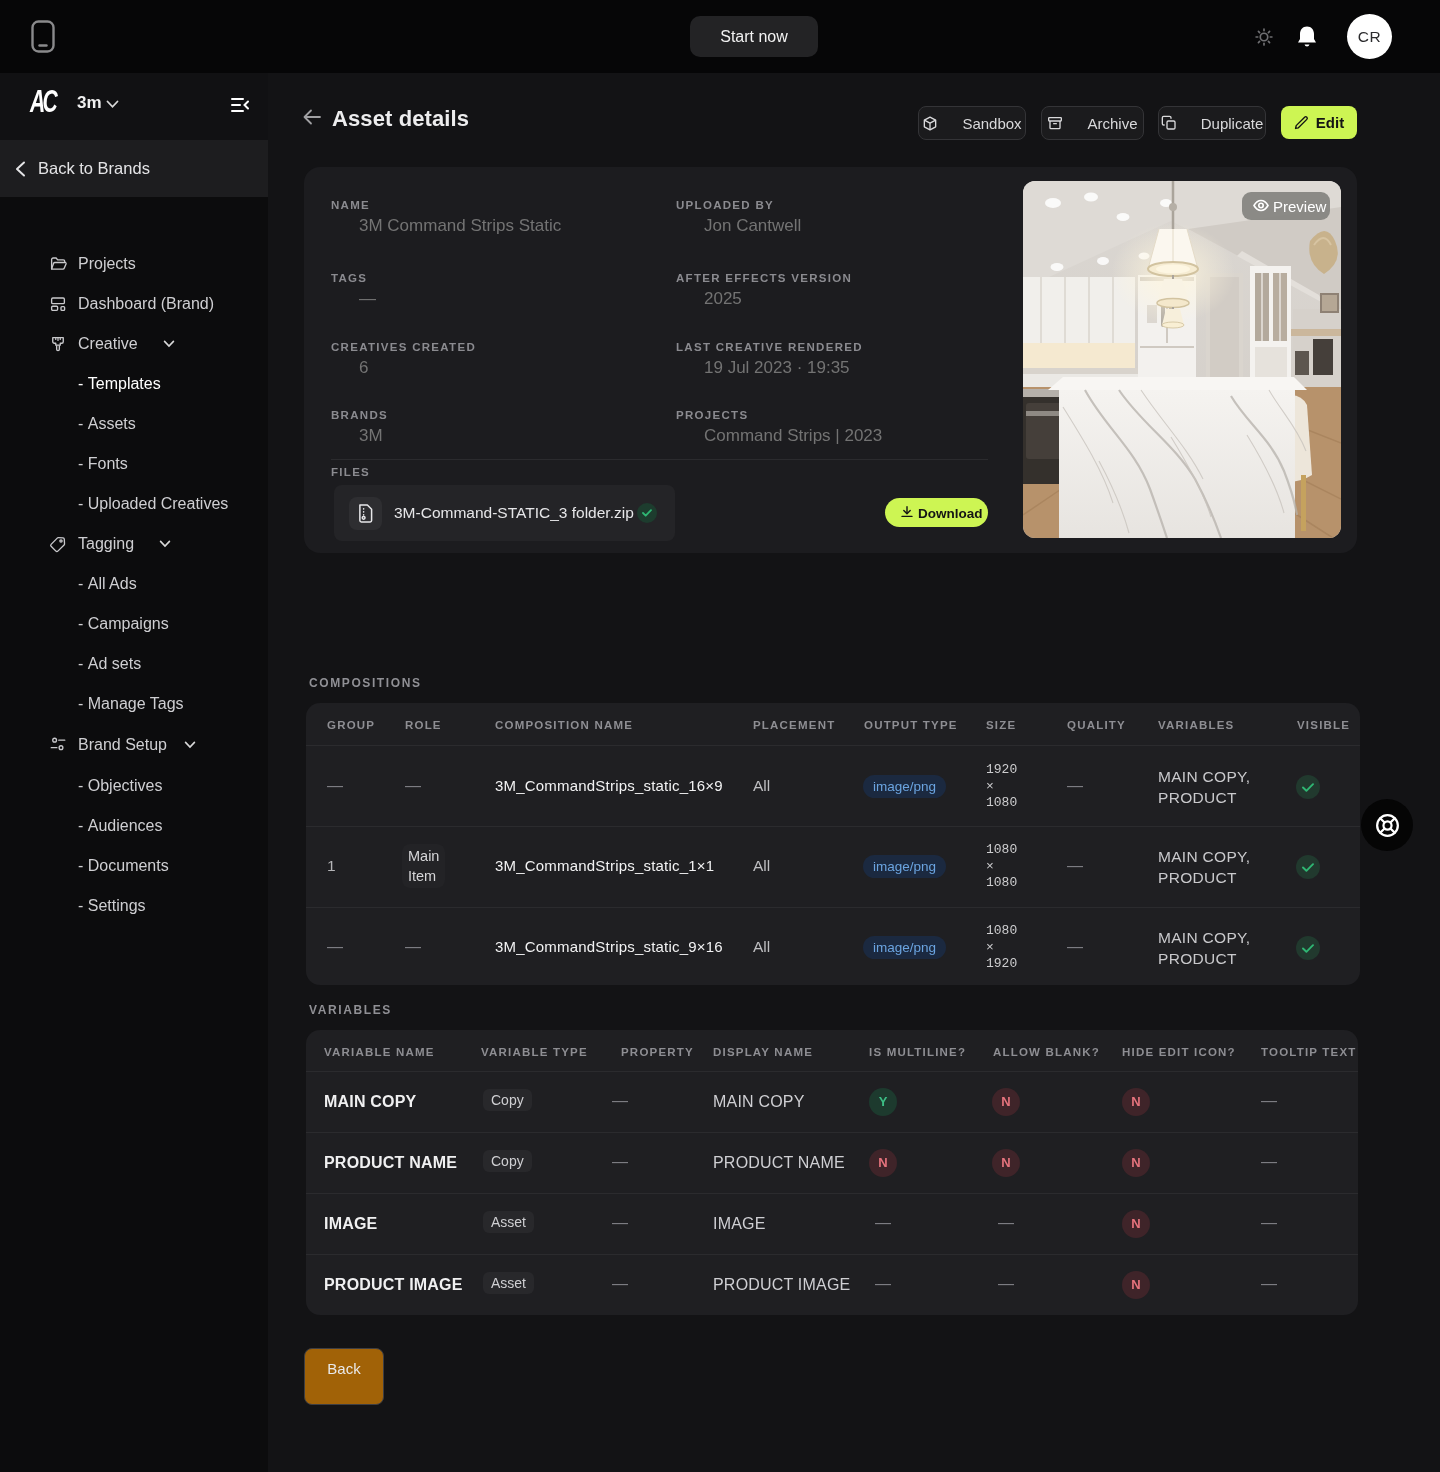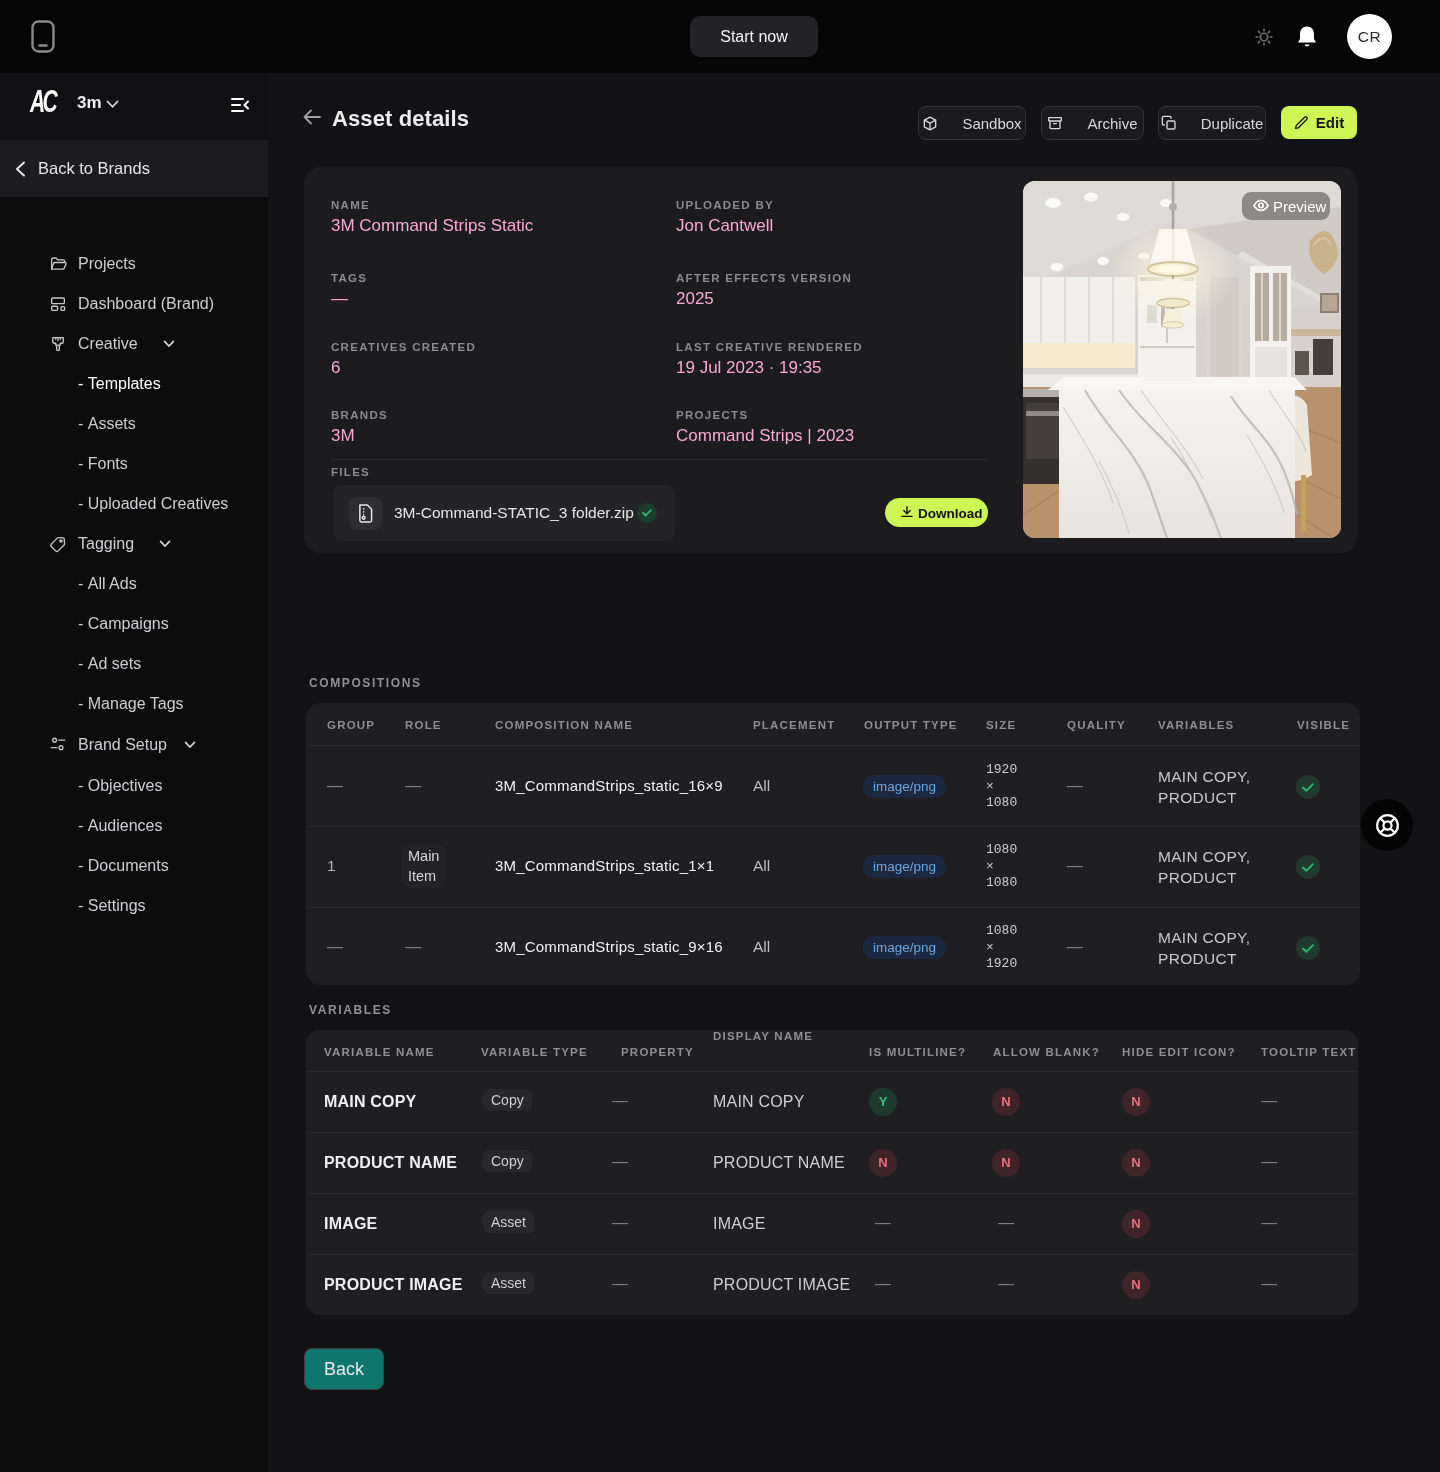--- a/index.html
+++ b/index.html
@@ -14,21 +14,21 @@
   #sidebar { position:absolute; left:0; top:73px; width:268px; height:1399px; background:#0c0c0d; }
   #sidehead { position:absolute; left:0; top:0; width:268px; height:67px; background:#111113; }
   #backbrands { position:absolute; left:0; top:67px; width:268px; height:57px; background:#1d1d1f; color:#e4e4e6; font-size:16.5px; line-height:57px; }
   #backbrands .txt { margin-left:38px; }
   .navitem { position:absolute; left:49px; display:flex; align-items:center; gap:11px; color:#cfcfd2; font-size:16px; height:24px; }
   .navsub { position:absolute; left:78px; color:#cfcfd2; font-size:16px; height:24px; line-height:24px; }
   .chev { margin-left:14px; }
   
   #main { position:absolute; left:268px; top:73px; width:1172px; height:1399px; background:#131315; }
   .label { font-size:11.5px; letter-spacing:1.3px; color:#8b8b90; font-weight:bold; }
-  .value { font-size:17px; color:#f9a8d4; }
+  .value { font-size:17px; color:#737373;margin-left:28px; }
   h1 { position:absolute; left:64px; top:33px; font-size:22px; color:#ededee; letter-spacing:.1px; }
   .topbtn { position:absolute; top:33px; height:34px; background:#1b1b1d; border:1px solid #343437; border-radius:8px; color:#d9d9db; font-size:15px; display:flex; align-items:center; justify-content:center; gap:24px; }
   #editbtn { position:absolute; top:33px; left:1013px; width:76px; height:33px; background:#cdf553; border-radius:8px; color:#141414; font-size:15px; font-weight:bold; display:flex; align-items:center; justify-content:center; gap:7px; }
   
   #card { position:absolute; left:36px; top:94px; width:1053px; height:386px; background:#1c1c1f; border-radius:16px; }
   
   #banner { position:absolute; left:36px; top:504px; width:1052px; height:75px; background:#10231a; border-radius:12px; }
   
   .sectlabel { position:absolute; font-size:12px; letter-spacing:1.6px; color:#909095; font-weight:bold; }
   #comptable { position:absolute; left:38px; top:630px; width:1054px; height:282px; background:#1f1f22; border-radius:14px; }
@@ -36,21 +36,21 @@
   .th { position:absolute; font-size:11.5px; letter-spacing:1.2px; color:#8e8e93; font-weight:bold; }
   .dash { color:#808085; }
   .pill { position:absolute; background:#1b2940; color:#6ba4e0; font-size:13.5px; border-radius:999px; padding:4px 10px; }
   .ycircle,.ncircle { position:absolute; width:28px; height:28px; border-radius:50%; font-size:13px; font-weight:bold; text-align:center; line-height:28px; }
   .ycircle { background:#1d3a2e; color:#3dbd85; }
   .ncircle { background:#3f2429; color:#e5737d; }
   .typetag { position:absolute; background:#28282b; border-radius:6px; color:#cfcfd2; font-size:14px; padding:3px 8px; }
   .vname { position:absolute; font-size:16px; font-weight:bold; color:#f0f0f1; letter-spacing:.2px; }
   .dname { position:absolute; font-size:16px; color:#cfcfd3; letter-spacing:.2px; }
   .sep { position:absolute; height:1px; background:#2b2b2e; }
-  #backbtn { position:absolute; left:36px; top:1275px; width:80px; height:42px; background:#0f766e; border:1px solid #3e3e42; border-radius:8px; color:#e9e9ea; font-size:18px; text-align:center; line-height:40px; }
+  #backbtn { position:absolute; left:36px; top:1275px; width:80px; height:57px; background:#a16207; border:1px solid #3e3e42; border-radius:8px; color:#e9e9ea; font-size:15px; text-align:center; line-height:40px; }
   #helpfab { position:absolute; left:1361px; top:799px; width:52px; height:52px; border-radius:50%; background:#050505; z-index:6; display:flex; align-items:center; justify-content:center; }
 </style>
 </head>
 <body>
 <div id="topbar">
   <svg class="abs" style="left:31px;top:20px" width="24" height="33" viewBox="0 0 24 33">
     <rect x="1.5" y="1.5" width="21" height="30" rx="6" fill="none" stroke="#8a8a8c" stroke-width="2.4"></rect>
     <line x1="8.5" y1="25.5" x2="15.5" y2="25.5" stroke="#8a8a8c" stroke-width="2.4" stroke-linecap="round"></line>
   </svg>
   <div id="startnow">Start now</div>
@@ -416,21 +416,21 @@
     <svg class="abs" style="left:996px;top:241px" width="12" height="9" viewBox="0 0 12 9" fill="none" stroke="#2fb673" stroke-width="1.9" stroke-linecap="round" stroke-linejoin="round">
         <path d="M1 4.5 L4.4 7.8 L11 1.2"></path>
       </svg>
   </div>
 
   <div class="sectlabel" style="left:41px;top:930px;">VARIABLES</div>
   <div id="vartable">
     <div class="th" style="left:18px;top:16px;">VARIABLE NAME</div>
     <div class="th" style="left:175px;top:16px;">VARIABLE TYPE</div>
     <div class="th" style="left:306px;top:16px;margin-left:9px;">PROPERTY</div>
-    <div class="th" style="left:407px;top:0;text-align:center;">DISPLAY NAME</div>
+    <div class="th" style="left:407px;top:16px;text-align:center;">DISPLAY NAME</div>
     <div class="th" style="left:563px;top:16px;">IS MULTILINE?</div>
     <div class="th" style="left:687px;top:16px;">ALLOW BLANK?</div>
     <div class="th" style="left:816px;top:16px;">HIDE EDIT ICON?</div>
     <div class="th" style="left:955px;top:16px;">TOOLTIP TEXT</div>
     <div class="sep" style="left:0;top:102px;width:1052px;"></div>
     <div class="sep" style="left:0;top:163px;width:1052px;"></div>
     <div class="sep" style="left:0;top:224px;width:1052px;"></div>
     <div class="sep" style="left:0;top:41px;width:1052px;"></div>
     <div class="vname" style="left:18px;top:63px;">MAIN COPY</div>
     <div class="typetag" style="left:177px;top:59px;">Copy</div>

